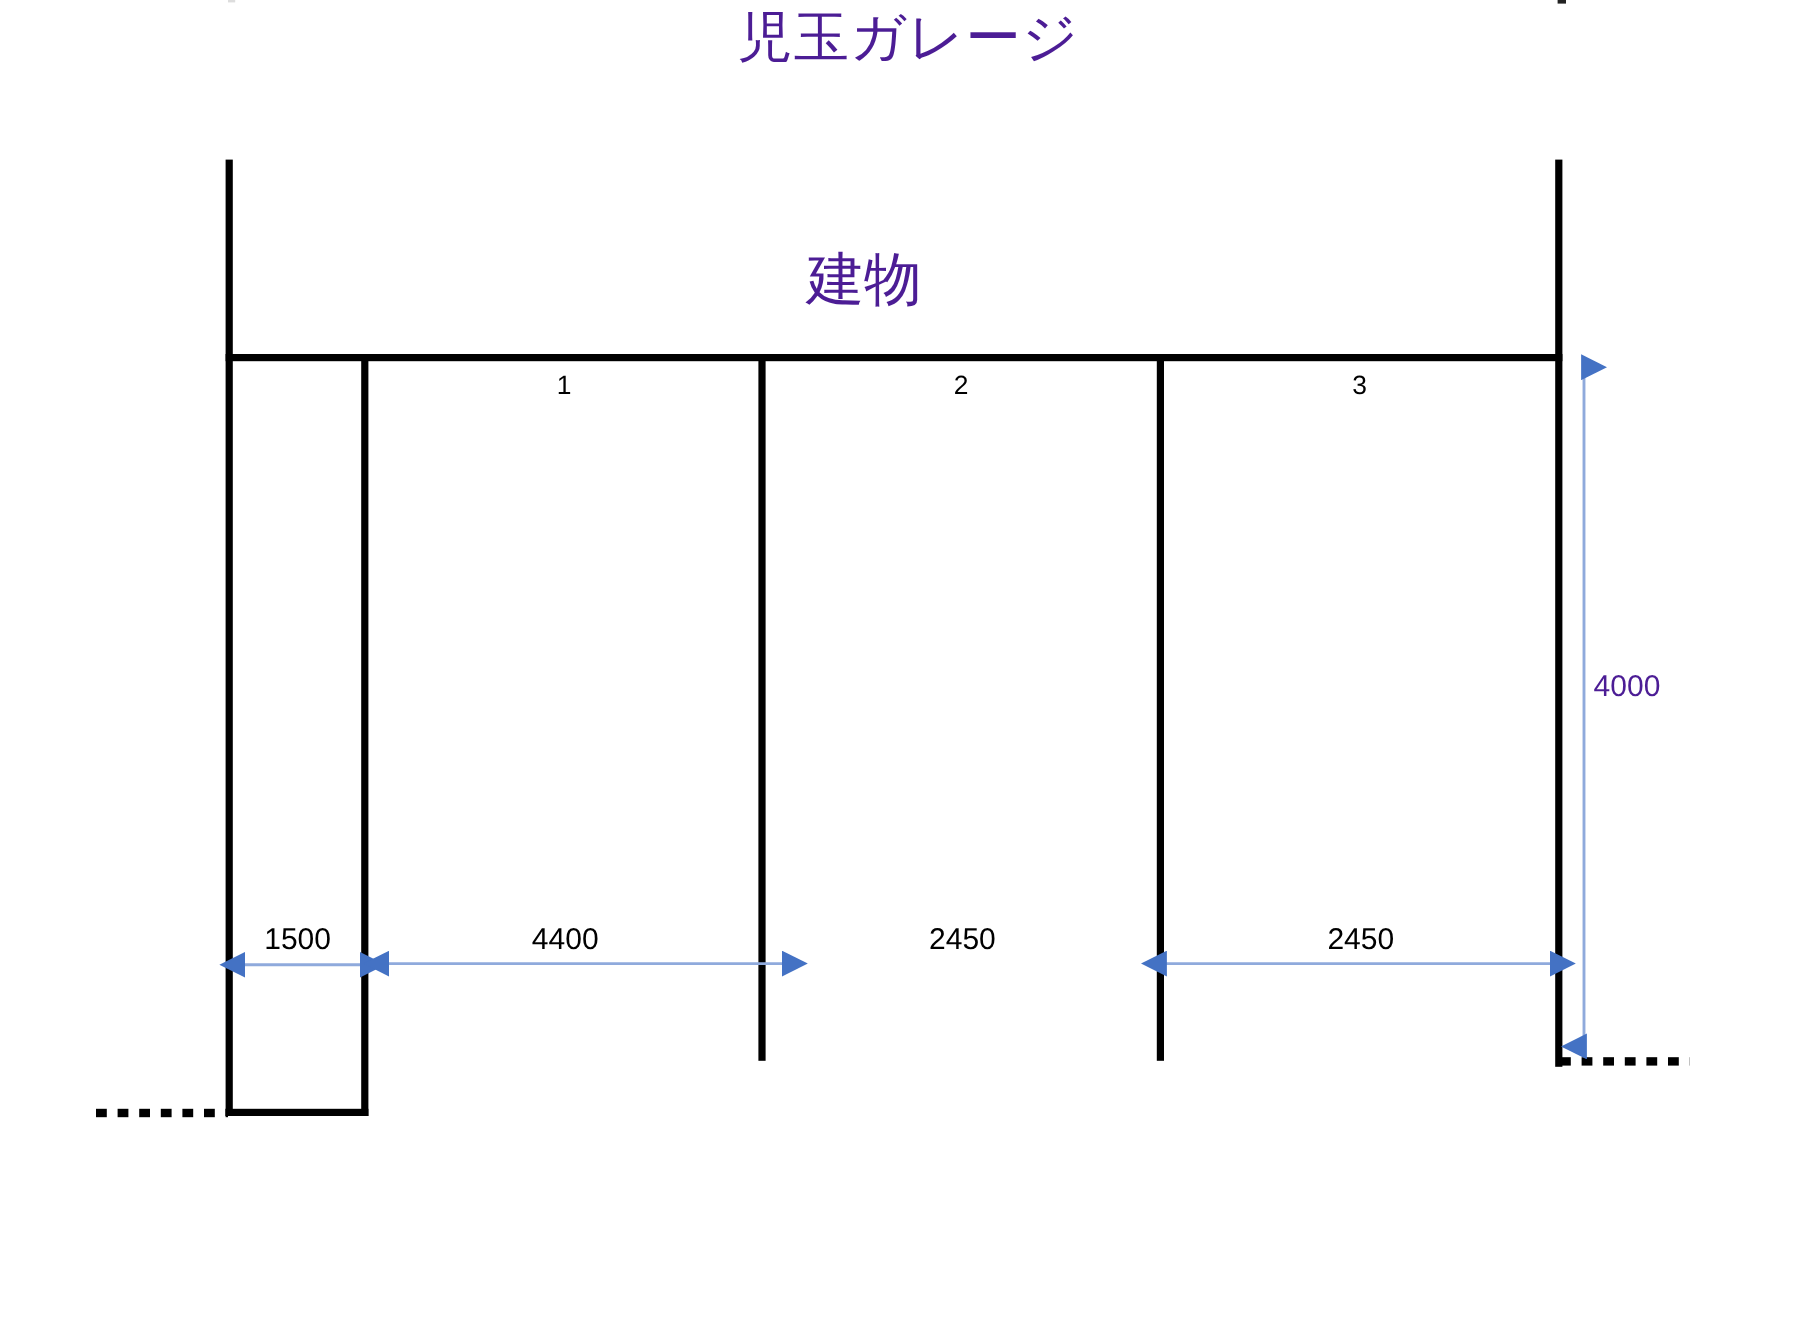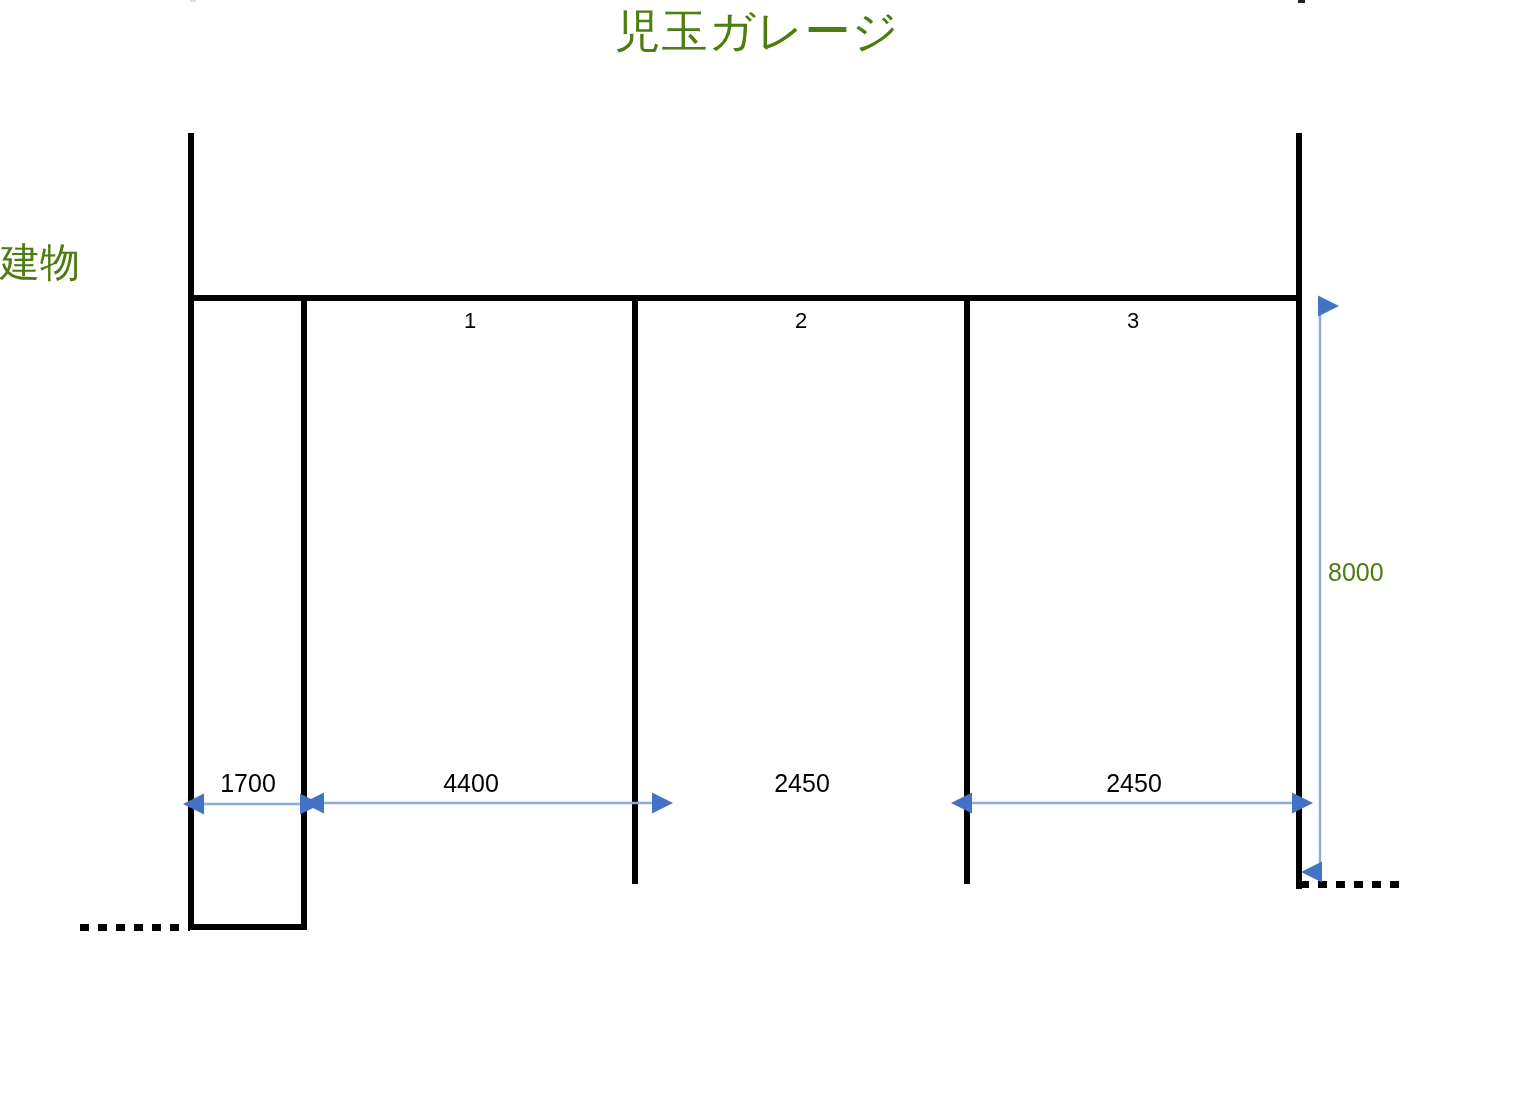--- a/index.html
+++ b/index.html
@@ -17,35 +17,34 @@
     height: 1102px;
     background: #ffffff;
     overflow: hidden;
   }
 
   
   .txt {
     position: absolute;
     white-space: nowrap;
     line-height: 1;
-    color: #4d7c0f;
+    color: #4c1d95;
   }
   #title {
     left: 0; top: 8px;
     width: 1514px;
     text-align: center;
     font-size: 46px;
     letter-spacing: 1px;
   }
   #building-label {
     left: 0; top: 210px;
     width: 1440px;
-    text-align: left;
-    font-size: 40px;
-    margin-top: 32px;
+    text-align: center;
+    font-size: 48px;
   }
   #road-label {
     left: 0; top: 980px;
     width: 1440px;
     text-align: center;
     font-size: 40px;
   }
   .stall-num {
     position: absolute;
     top: 308px;
@@ -127,21 +126,21 @@
   <div class="vline" style="left:632px; top:295px; height:589px;"></div>
   <div class="vline" style="left:964px; top:295px; height:589px;"></div>
 
   <div class="stall-num" style="left:307px; width:326px;">1</div>
   <div class="stall-num" style="left:638px; width:326px;">2</div>
   <div class="stall-num" style="left:970px; width:326px;">3</div>
 
   <div class="dotline" style="left:80px; top:924px; width:110px;"></div>
   <div class="dotline" style="left:1300px; top:881px; width:108px;"></div>
 
-  <div class="dim-label" style="left:190px; top:769px; width:116px;">1700</div>
+  <div class="dim-label" style="left:190px; top:769px; width:116px;">1500</div>
   <div class="dim-label" style="left:308px; top:769px; width:326px;">4400</div>
   <div class="dim-label" style="left:639px; top:769px; width:326px;">2450</div>
   <div class="dim-label" style="left:971px; top:769px; width:326px;">2450</div>
 
   <div class="dim-arrow-h" style="left:196px; top:797px; width:112px;">
     <svg width="112" height="14" viewBox="0 0 112 14">
       <defs>
         <marker id="ahL1" markerWidth="9" markerHeight="9" refX="8" refY="4.5" orient="auto">
           <path d="M9,0 L9,9 L0,4.5 z" fill="#4472c4"></path>
         </marker>
@@ -188,16 +187,16 @@
           <path d="M0,9 L9,9 L4.5,0 z" fill="#4472c4"></path>
         </marker>
         <marker id="avB" markerWidth="9" markerHeight="9" refX="4.5" refY="1" orient="auto">
           <path d="M0,0 L9,0 L4.5,9 z" fill="#4472c4"></path>
         </marker>
       </defs>
       <line x1="7" y1="6" x2="7" y2="572" stroke="#8faadc" stroke-width="2.4" marker-start="url(#avT)" marker-end="url(#avB)"></line>
     </svg>
   </div>
 
-  <div class="txt" id="dim-5000">8000</div>
+  <div class="txt" id="dim-5000">4000</div>
 
 
 </div>
 
 </body></html>

